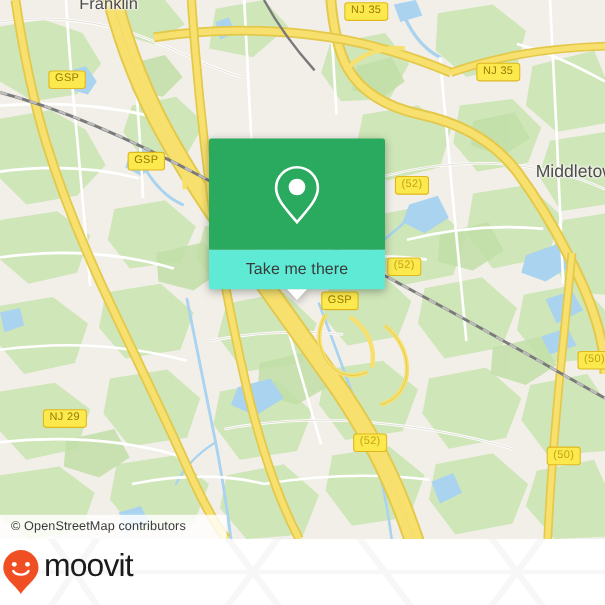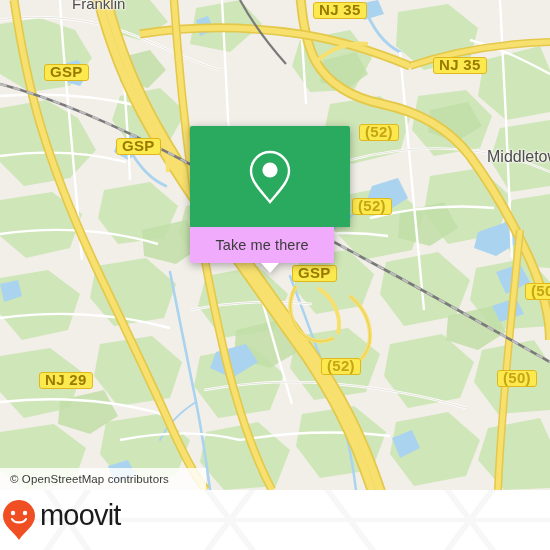--- a/index.html
+++ b/index.html
@@ -17,43 +17,43 @@
   #attrib{position:absolute;left:0;top:468px;width:206px;height:22px;
           background:rgba(255,255,255,0.82);
           display:flex;align-items:center;padding-left:10px;box-sizing:border-box;
           font-size:11.5px;color:#3a3a3a;letter-spacing:0.1px;}
 
   
   #popup{position:absolute;left:190px;top:126px;width:160px;z-index:40;
          filter:drop-shadow(0 2px 4px rgba(0,0,0,0.32));}
   #popup-top{width:160px;height:101px;background:#2aaa5e;
              border-radius:2px 2px 0 0;display:flex;align-items:center;justify-content:center;}
-  #popup-bottom{width:144px;height:36px;background:#f0abfc;border-radius:0 0 2px 2px;
+  #popup-bottom{width:160px;height:36px;background:#5eead4;border-radius:0 0 2px 2px;
                 display:flex;align-items:center;justify-content:center;}
   #popup-label{font-size:14.5px;color:#3b3b3b;letter-spacing:0.1px;}
   #popup-tail{position:absolute;left:50%;margin-left:-9px;top:137px;
               width:0;height:0;border-left:9px solid transparent;
               border-right:9px solid transparent;border-top:10px solid #fff;}
 
   
   #bottombar{position:absolute;left:0;top:490px;width:550px;height:60px;background:#fff;
              display:flex;align-items:center;overflow:hidden;}
   #bottom-watermark{position:absolute;left:0;top:0;width:550px;height:60px;opacity:.5;}
   #address{position:relative;z-index:2;margin-left:14px;width:382px;
            font-size:14.6px;line-height:19px;color:#2d2d2d;letter-spacing:0.05px;}
   #brand{position:relative;z-index:2;display:flex;align-items:flex-start;gap:4px;
          margin-left:2px;}
   #brand-word{font-size:29px;color:#1b1b1b;letter-spacing:-0.8px;font-weight:400;}
 
   
   .shield{position:absolute;background:#fbe94e;border:1.6px solid #e0b81d;
-          border-radius:3px;color:#9a7a00;font-size:15px;font-weight:bold;
+          border-radius:3px;color:#9a7a00;font-size:10px;font-weight:normal;
           padding:1px 5px 2px 5px;white-space:nowrap;line-height:12px;
           letter-spacing:0.3px;z-index:20;}
-  .shield.paren{color:#c6a413;}
+  .shield.paren{color:#c6a413;margin-top:36px;}
   .placelabel{position:absolute;color:#4d4d4d;font-size:15px;white-space:nowrap;z-index:21;
               text-shadow:1px 0 2px #f7f5f0,-1px 0 2px #f7f5f0,0 1px 2px #f7f5f0,0 -1px 2px #f7f5f0;}
 </style>
 </head>
 <body>
 
 <div id="app">
 
   <div id="map">
 

